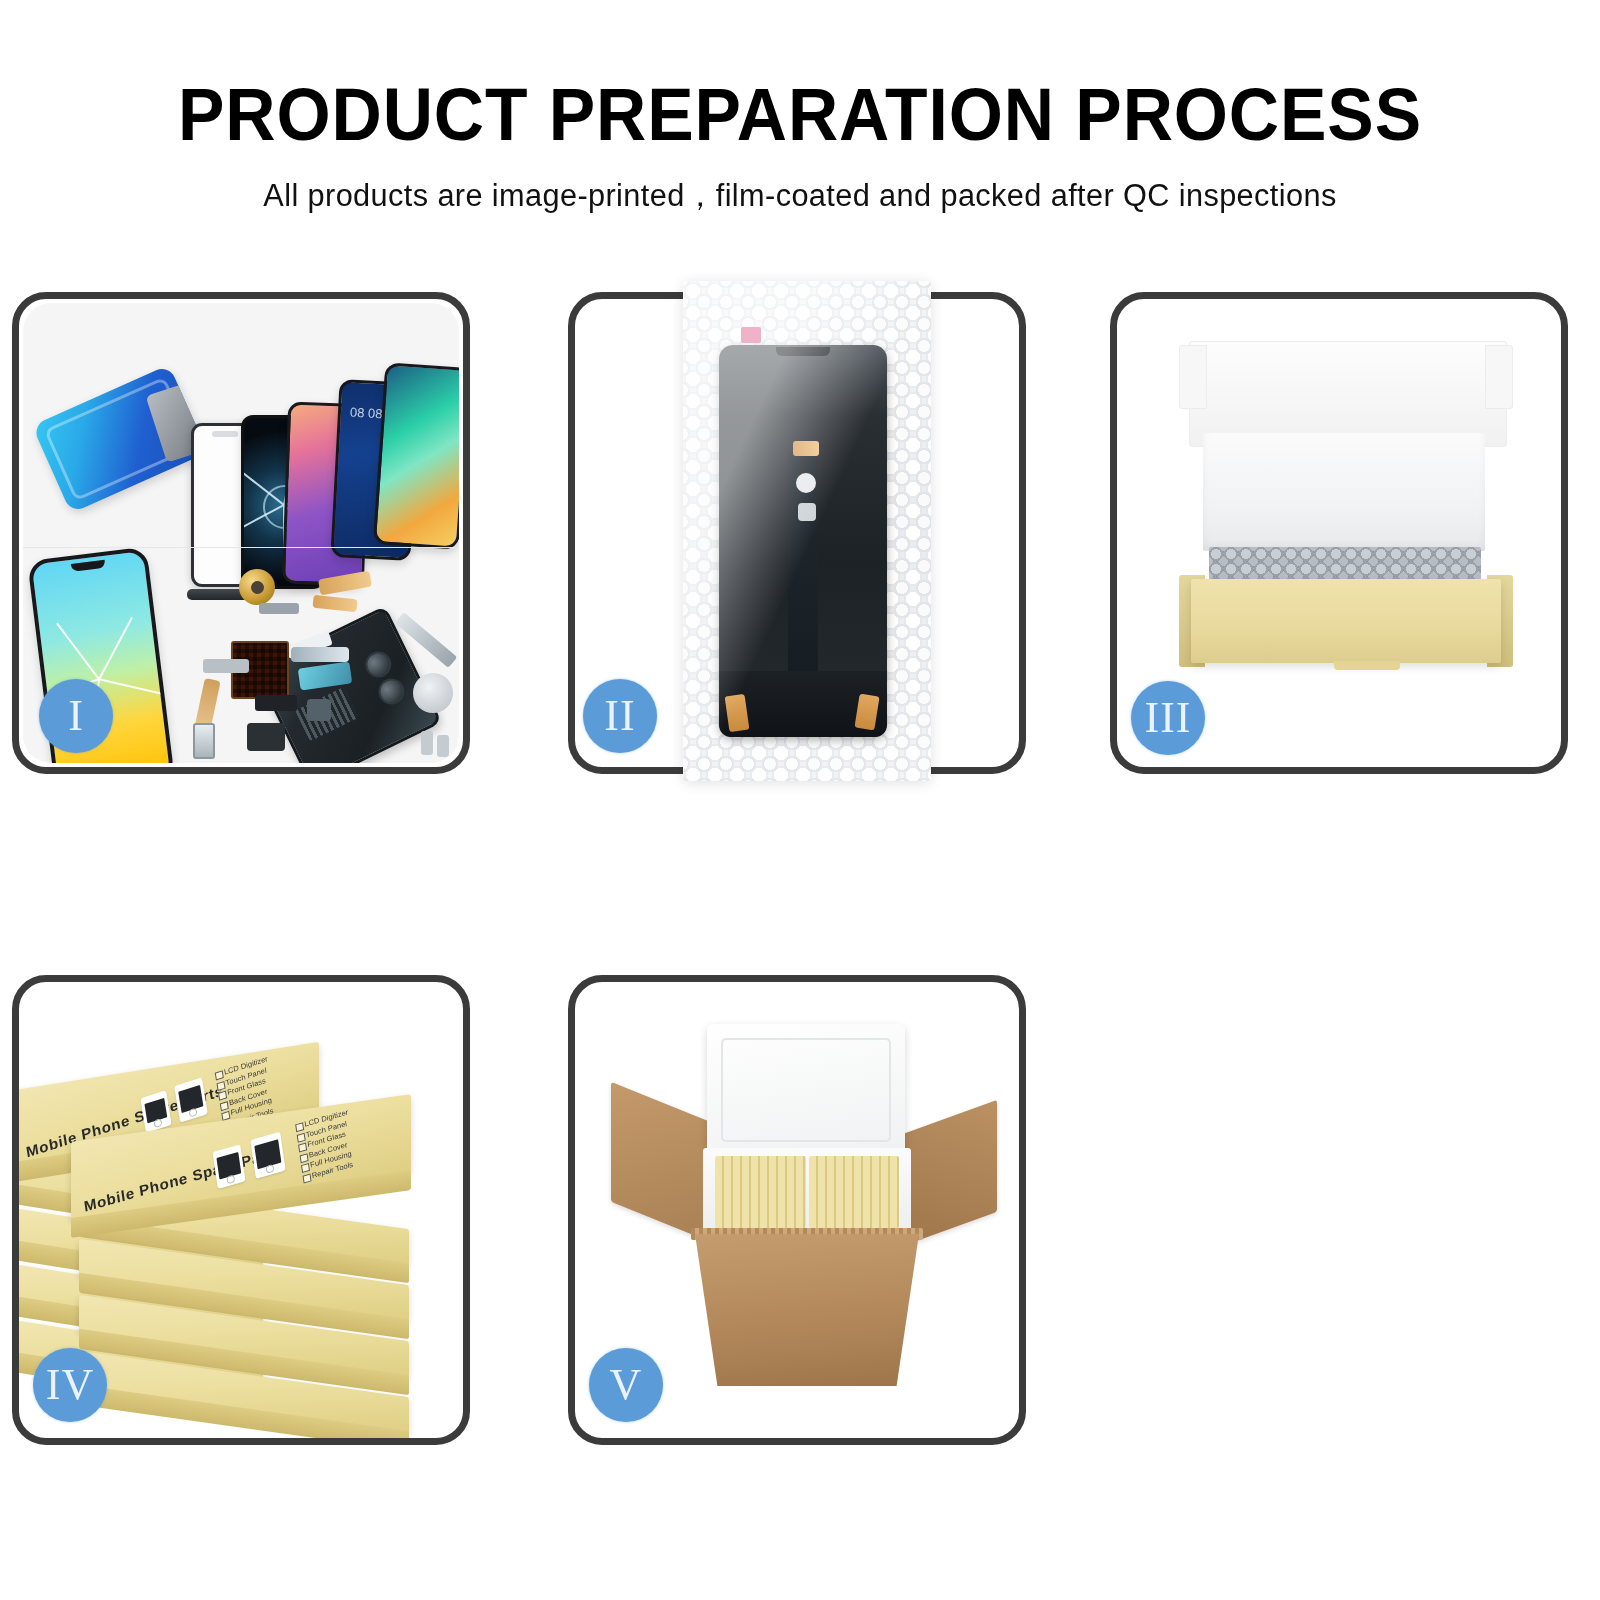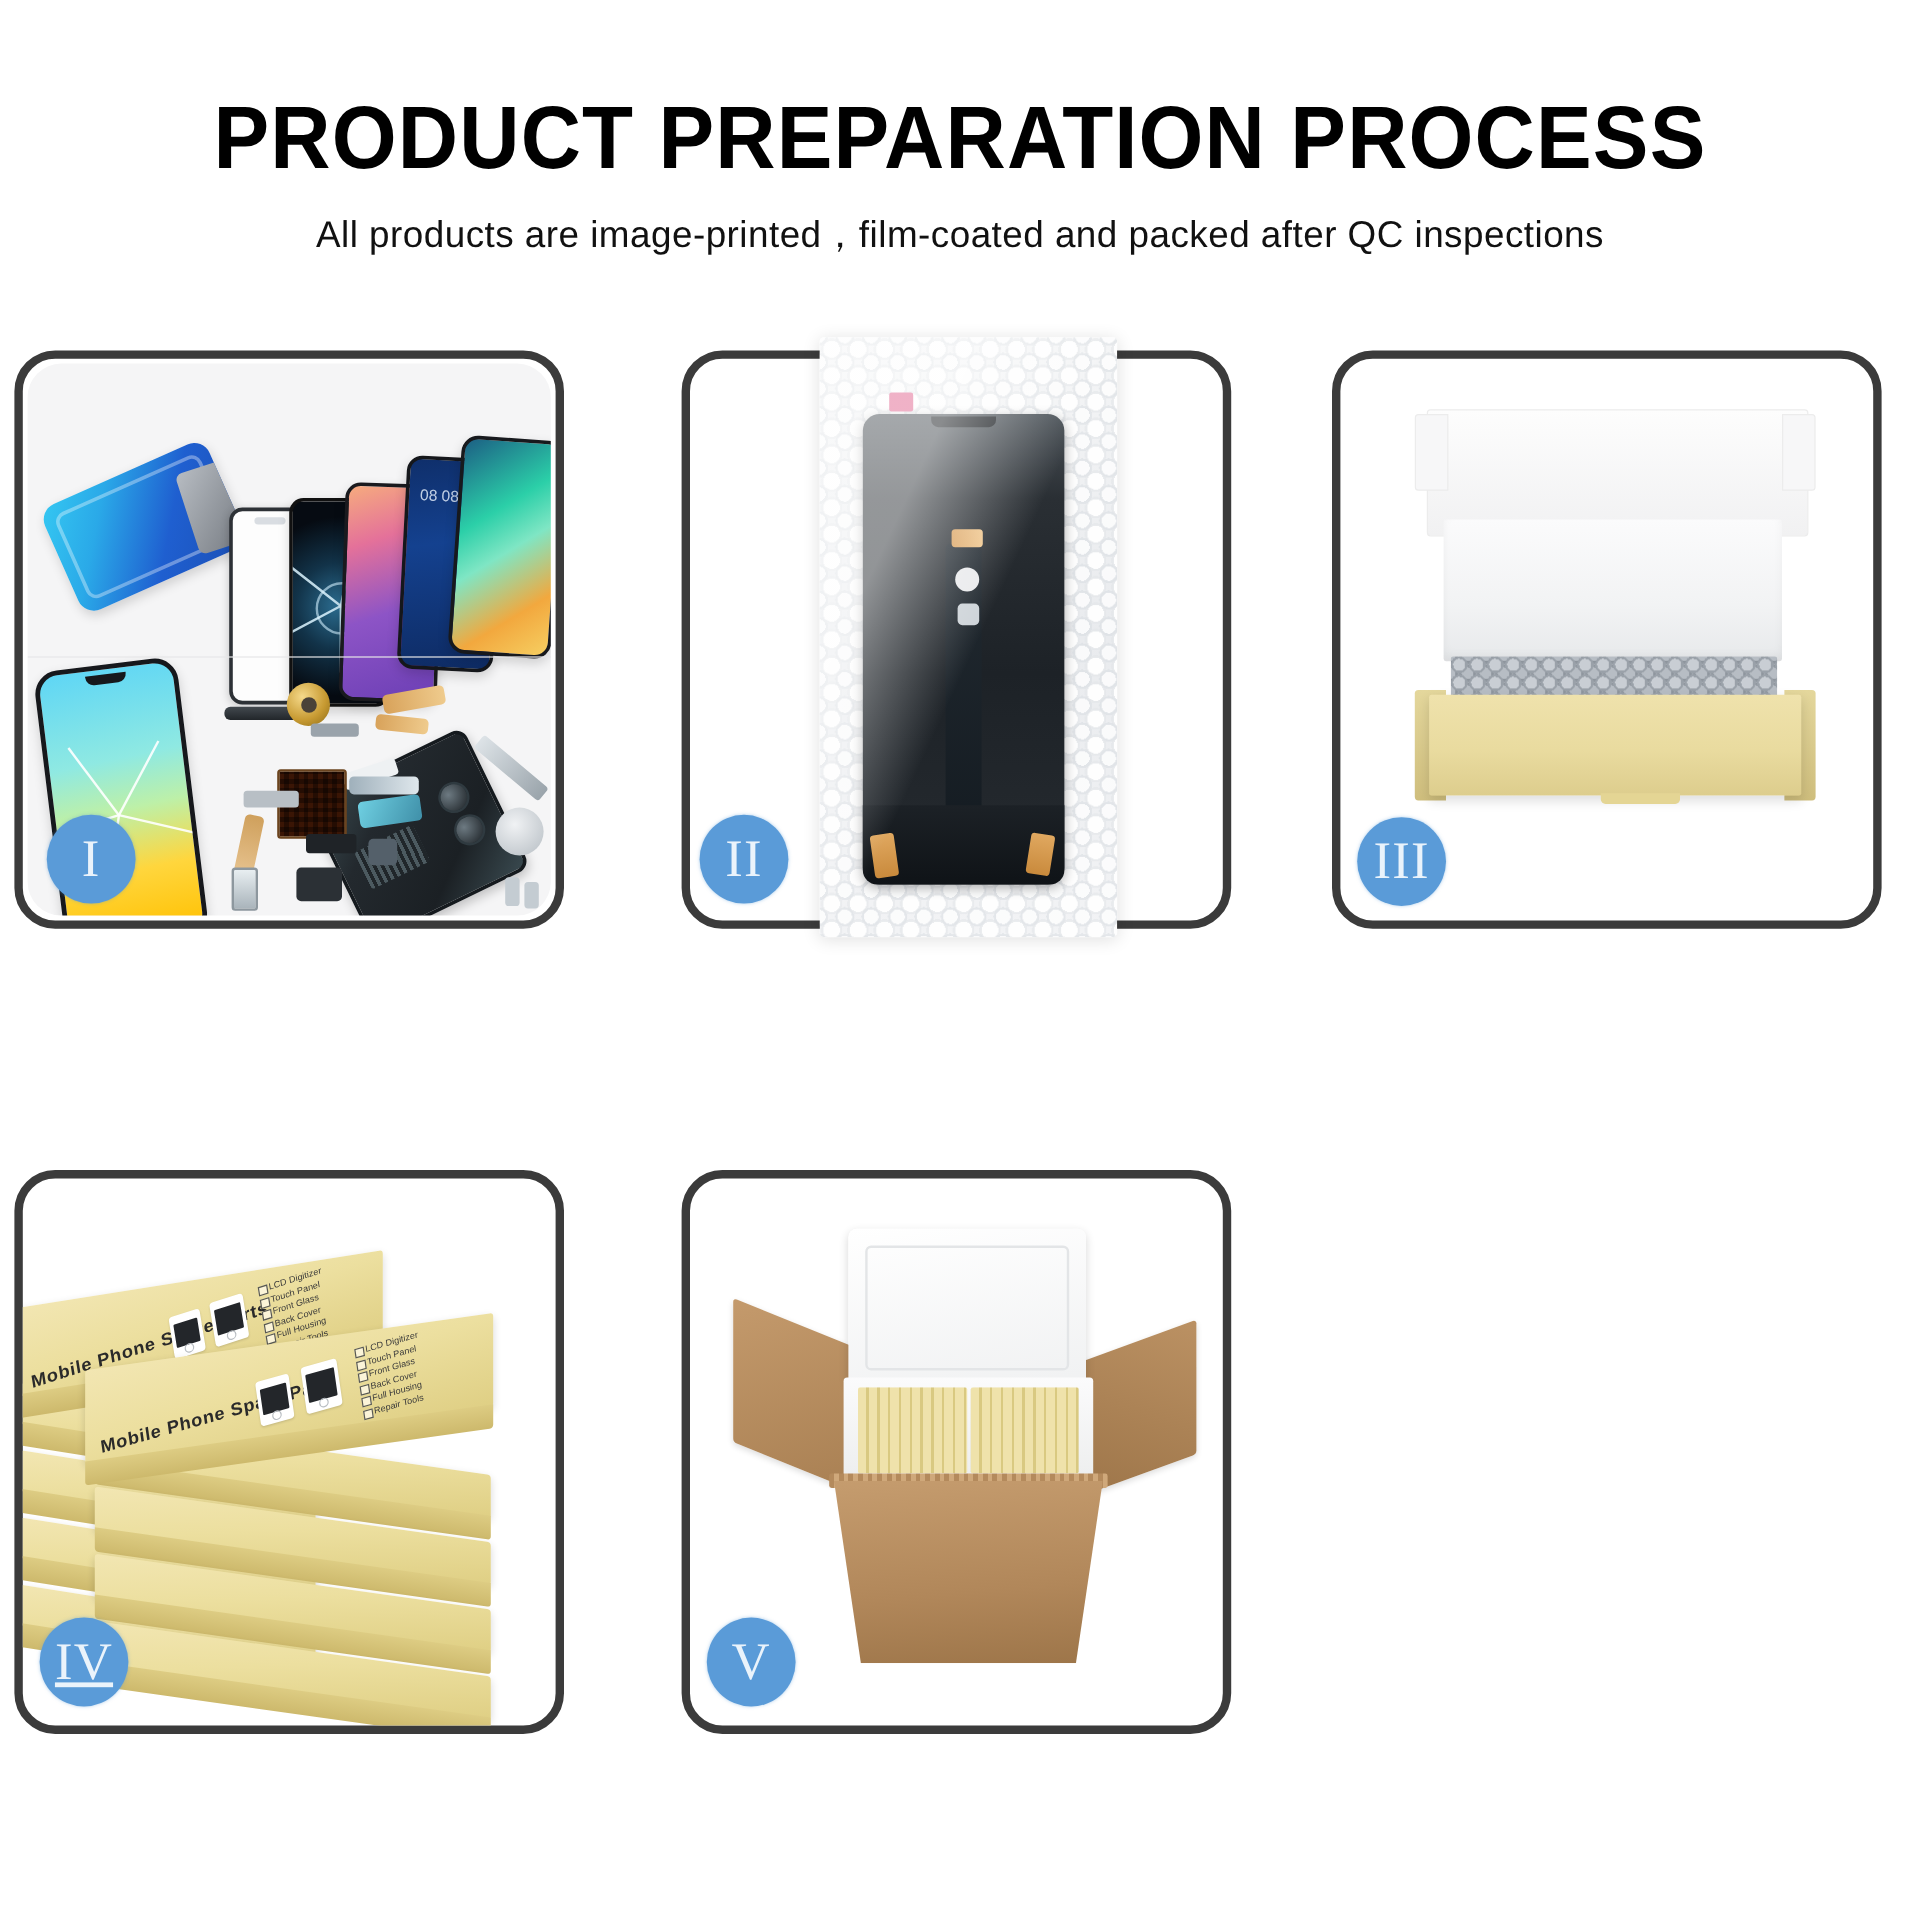--- a/index.html
+++ b/index.html
@@ -43,21 +43,21 @@
   #p1{left:12px;  top:292px; width:458px;height:482px;}
   #p2{left:568px; top:292px; width:458px;height:482px;}
   #p3{left:1110px;top:292px; width:458px;height:482px;}
   #p4{left:12px;  top:975px; width:458px;height:470px;}
   #p5{left:568px; top:975px; width:458px;height:470px;}
   #p6{left:1110px;top:975px; width:458px;height:470px;}
 
   #p1 .badge{left:20px;bottom:14px;}
   #p2 .badge{left:8px;bottom:14px;}
   #p3 .badge{left:14px;bottom:12px;}
-  #p4 .badge{left:14px;bottom:16px;text-decoration:underline;}
+  #p4 .badge{left:14px;bottom:16px;}
   #p5 .badge{left:14px;bottom:16px;}
   #p6 .badge{left:14px;bottom:16px;}
 
   
   .p1bg{position:absolute;inset:4px;border-radius:28px;background:#f5f5f6;overflow:hidden;}
   .p1bg::after{content:"";position:absolute;left:0;right:0;top:53%;height:1px;background:#e6e6e8;}
   .ph{position:absolute;border-radius:16px;overflow:hidden;
       box-shadow:0 4px 10px rgba(0,0,0,.16);}
   
   .ph-blue{

